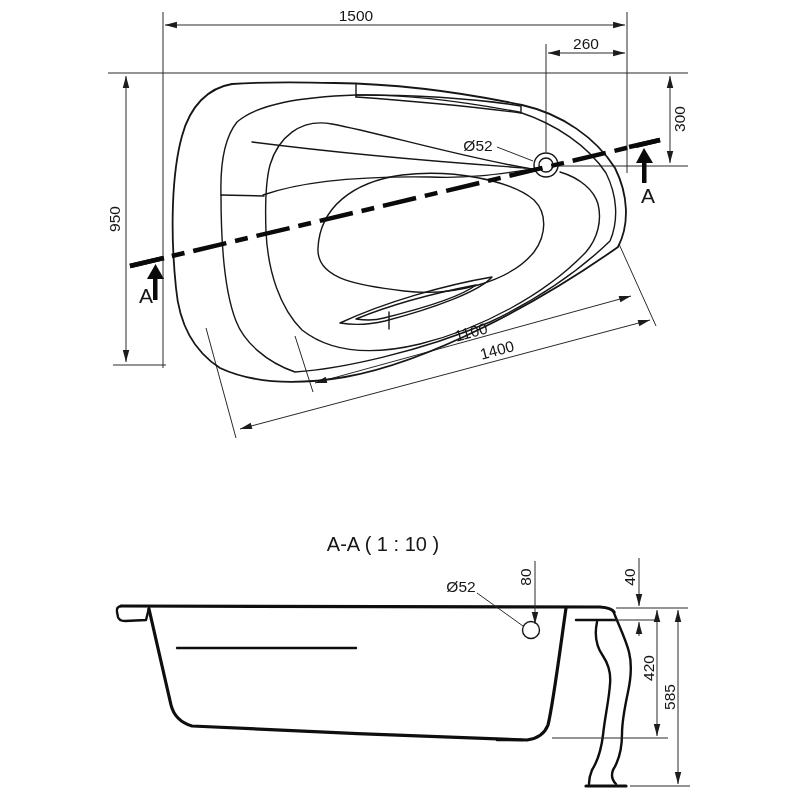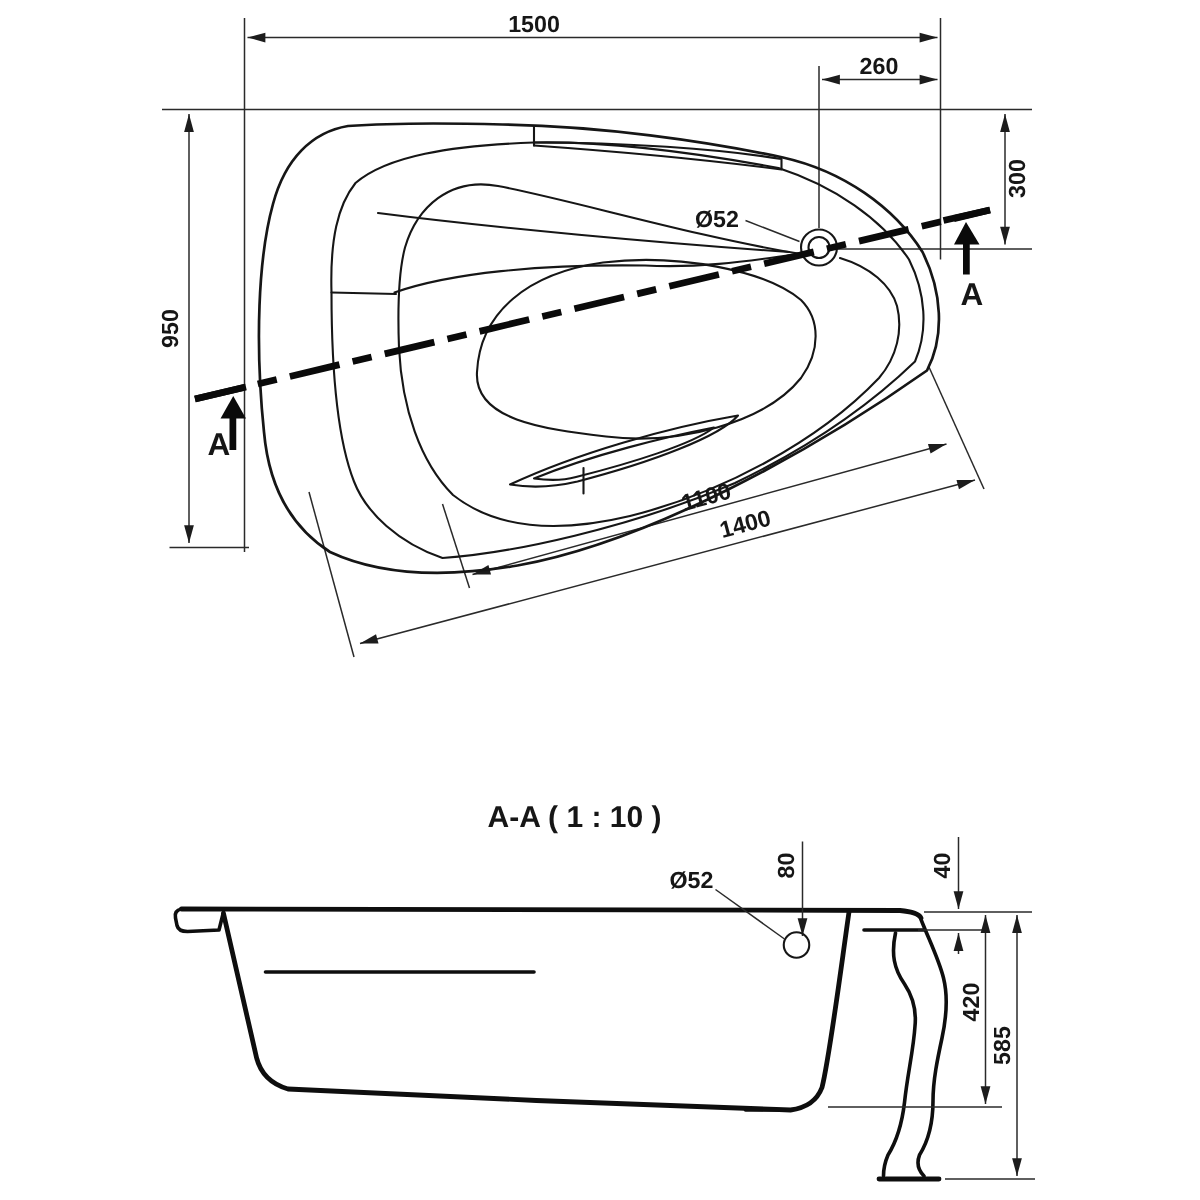--- a/index.html
+++ b/index.html
@@ -9,21 +9,20 @@
     width: 800px;
     height: 800px;
     overflow: hidden;
     font-family: "Liberation Sans", sans-serif;
   }
   .drawing-wrap {
     width: 800px;
     height: 800px;
     background: #ffffff;
     position: relative;
-    font-weight: bold;
   }
   svg { display: block; }
   svg text {
     font-family: "Liberation Sans", "DejaVu Sans", sans-serif;
     fill: #161616;
   }
   .dim-text  { font-size: 15.5px; }
   .big-text  { font-size: 21px; }
   .title-text{ font-size: 20px; }
   .thin   { stroke: #2a2a2a; stroke-width: 1;   fill: none; }

